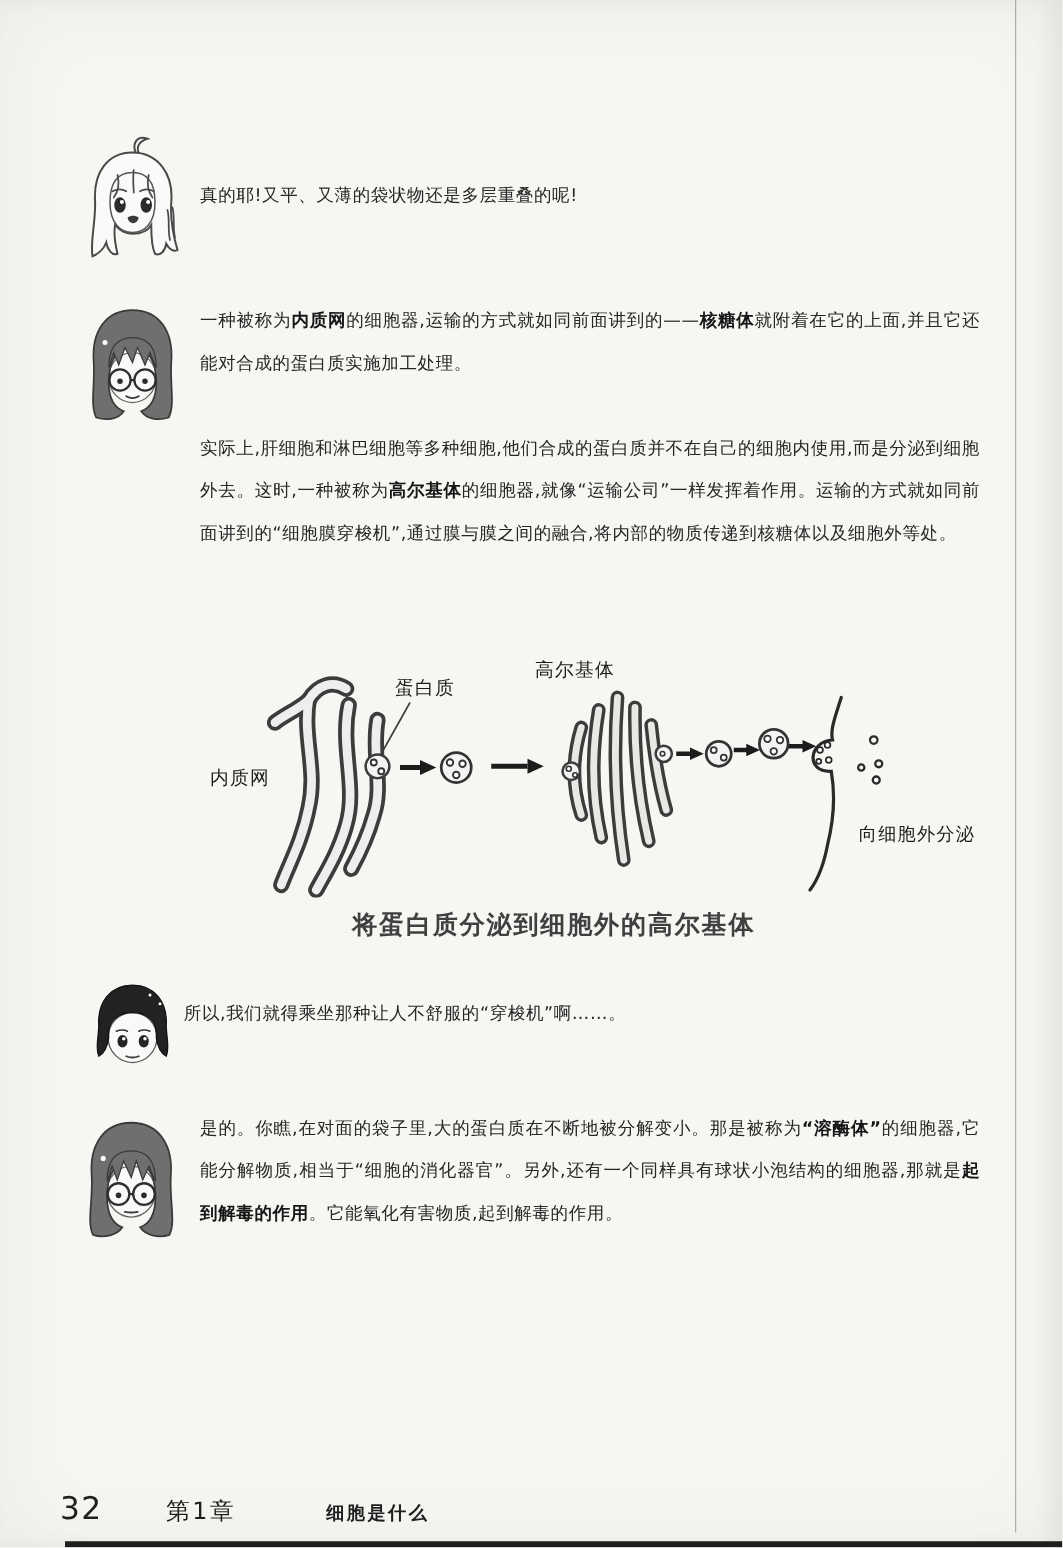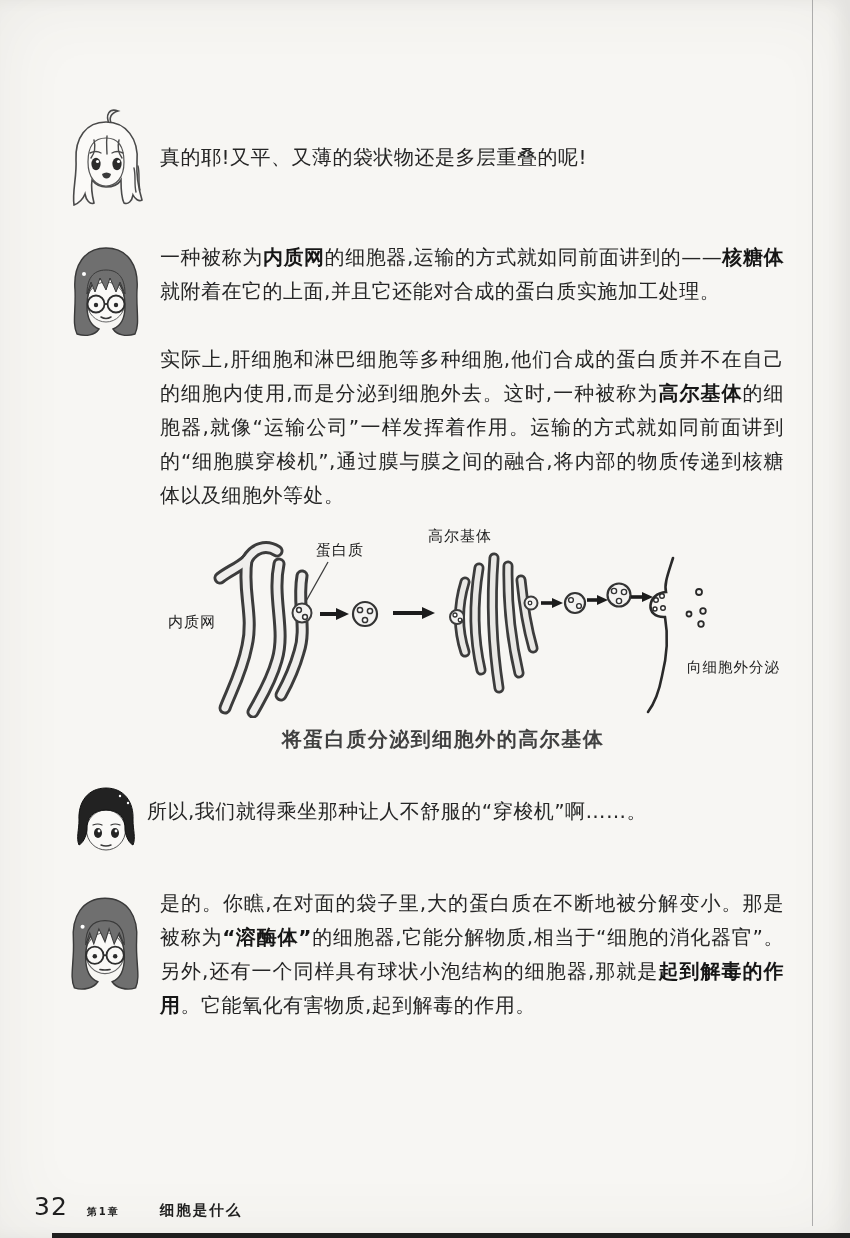--- a/index.html
+++ b/index.html
@@ -5,29 +5,29 @@
   html,body{margin:0;padding:0;background:#ffffff;}
   .page{
     position:relative;width:850px;height:1238px;overflow:hidden;
     background:#f7f6f3;
     box-shadow:inset 0 0 70px rgba(90,85,75,.07), inset -10px 0 16px rgba(0,0,0,.05);
     font-family:"DejaVu Sans","Liberation Sans",sans-serif;
     color:#242424;
   }
   .abs{position:absolute;}
   .speech,.para{
-    font-size:20px;line-height:34px;letter-spacing:.5px;
+    font-size:14px;line-height:34px;letter-spacing:.5px;
     text-align:justify;color:#262626;
   }
   .speech b,.para b{font-weight:bold;color:#161616;}
   .diagram-label{font-size:15px;letter-spacing:1px;color:#1c1c1c;white-space:nowrap;}
   .caption{font-weight:bold;font-size:20px;letter-spacing:1.5px;color:#404040;text-align:center;}
   .footer{display:flex;align-items:baseline;color:#1f1f1f;}
   .footer .pagenum{font-size:25px;letter-spacing:1px;}
-  .footer .chap{font-size:10px;font-weight:bold;margin-left:19px;letter-spacing:2px;}
+  .footer .chap{font-size:19px;font-weight:normal;margin-left:19px;letter-spacing:2px;}
   .footer .title{font-size:14.5px;font-weight:bold;margin-left:40px;letter-spacing:2px;}
   .scanline-v{position:absolute;left:812px;top:0;width:1.4px;height:1226px;background:#9b9b9b;opacity:.8;}
   .scanbar-b{position:absolute;left:52px;right:0;bottom:0;height:5px;background:#1e1e1e;}
   svg{display:block;}
 </style>
 </head>
 <body>
 
 <div class="page">
 
@@ -200,21 +200,21 @@
       <path d="M44.5,66 L47.5,66" stroke="#2e2e2e" stroke-width="1.8"></path>
       <circle cx="36" cy="67" r="2.2" fill="#2b2b2b"></circle>
       <circle cx="56" cy="67" r="2.2" fill="#2b2b2b"></circle>
       <path d="M41,80 Q46,81 51,80" fill="none" stroke="#3a3a3a" stroke-width="1.5" stroke-linecap="round"></path>
     </svg>
   </div>
   <div class="speech abs" style="left:160px;top:886px;width:624px;">
     <span>是的。你瞧,在对面的袋子里,大的蛋白质在不断地被分解变小。那是被称为</span><b>“溶酶体”</b><span>的细胞器,它能分解物质,相当于“细胞的消化器官”。另外,还有一个同样具有球状小泡结构的细胞器,那就是</span><b>起到解毒的作用</b><span>。它能氧化有害物质,起到解毒的作用。</span>
   </div>
 
-  <div class="footer abs" style="left:34px;top:1192px;">
+  <div class="footer abs" style="left:48px;top:1192px;gap:32px;">
     <span class="pagenum">32</span>
     <span class="chap">第1章</span>
     <span class="title">细胞是什么</span>
   </div>
 
   <div class="scanline-v"></div>
   <div class="scanbar-b"></div>
 
 </div>
 

